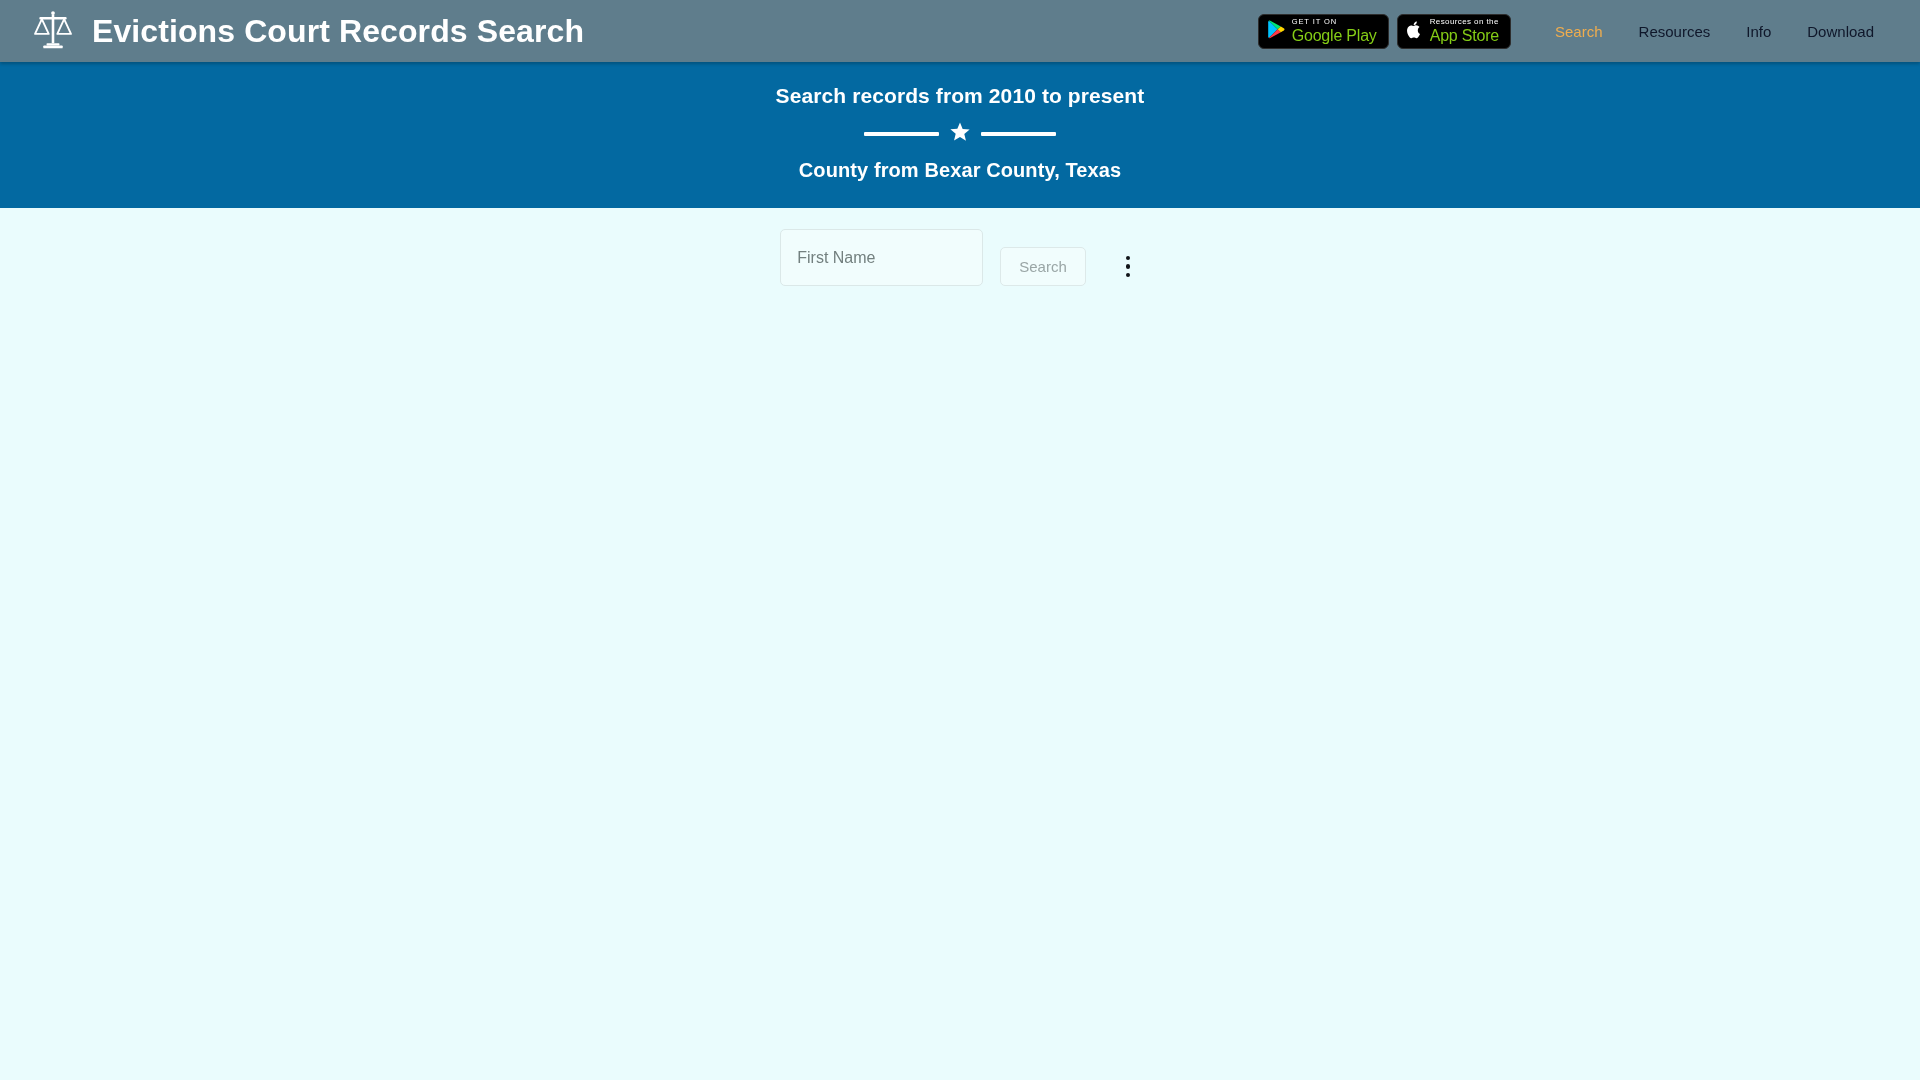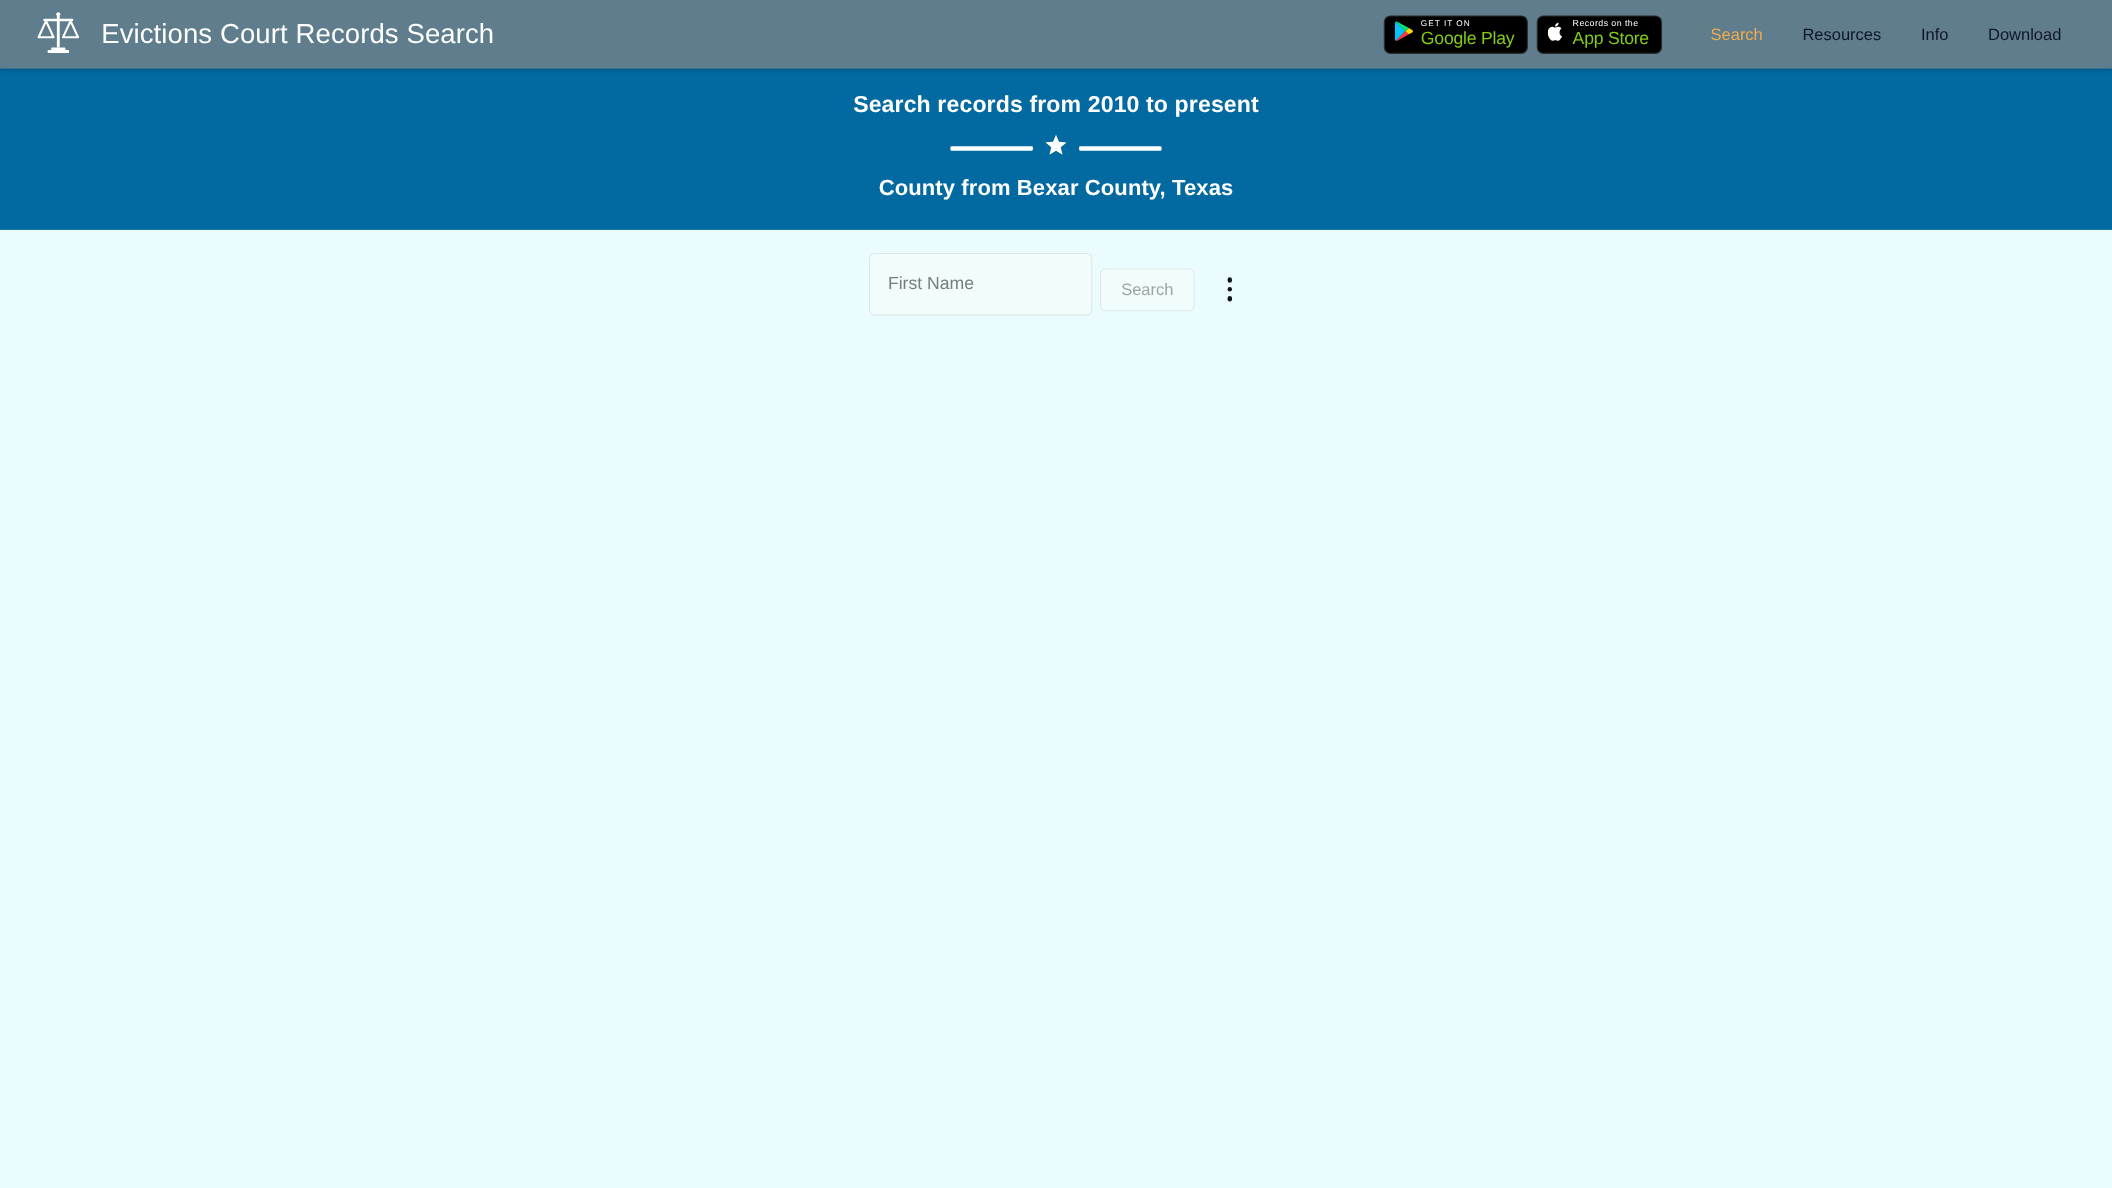--- a/index.html
+++ b/index.html
@@ -34,22 +34,22 @@
     text-decoration: none;
   }
   .logo-icon {
     width: 46px;
     height: 46px;
     display: block;
     flex: 0 0 auto;
   }
   .brand-title {
     color: #ffffff;
-    font-size: 25px;
-    font-weight: 400;
+    font-size: 32px;
+    font-weight: 700;
     letter-spacing: 0.1px;
     white-space: nowrap;
   }
 
   .header-right {
     margin-left: auto;
     display: flex;
     align-items: center;
     gap: 0;
   }
@@ -146,22 +146,22 @@
   }
 
   
   .search-area {
     display: flex;
     justify-content: center;
     padding-top: 21px;
   }
   .search-form {
     display: flex;
-    align-items: center;
-    gap: 7px;
+    align-items: flex-end;
+    gap: 17px;
   }
   .text-input {
     width: 203px;
     height: 57px;
     border: 1px solid #dbe8e8;
     border-radius: 5px;
     background: #f1fdfd;
     font-family: "Liberation Sans", sans-serif;
     font-size: 16px;
     color: #3a4a4a;
@@ -250,21 +250,21 @@
       </a>
 
       <a class="badge badge-as" href="#">
         <span class="badge-glyph">
           <svg width="16" height="19" viewBox="0 0 20 24" fill="#ffffff" xmlns="http://www.w3.org/2000/svg">
             <path d="M13.6 12.6c0-2.5 2-3.7 2.1-3.8-1.2-1.7-3-1.9-3.6-2-1.5-.2-3 .9-3.8.9-.8 0-2-.9-3.3-.9C3.3 6.9 1.7 8 .8 9.7c-1.8 3.2-.5 8 1.3 10.6.9 1.3 1.9 2.7 3.2 2.6 1.3-.1 1.8-.8 3.3-.8 1.5 0 2 .8 3.3.8 1.4 0 2.3-1.3 3.1-2.6.6-.9 1-1.8 1.3-2.7-3.3-1.3-2.7-5-2.7-5z"></path>
             <path d="M11.3 5.2c.7-.8 1.1-2 1-3.2-1 0-2.2.7-2.9 1.5-.6.7-1.2 1.9-1 3 1.1.1 2.2-.6 2.9-1.3z"></path>
           </svg>
         </span>
         <span class="badge-text">
-          <span class="badge-small">Records on the</span>
+          <span class="badge-small">Resources on the</span>
           <span class="badge-big">App Store</span>
         </span>
       </a>
 
     </div>
 
     <nav class="nav">
       <a class="nav-link active" href="#">Search</a>
       <a class="nav-link" href="#">Resources</a>
       <a class="nav-link" href="#">Info</a>

